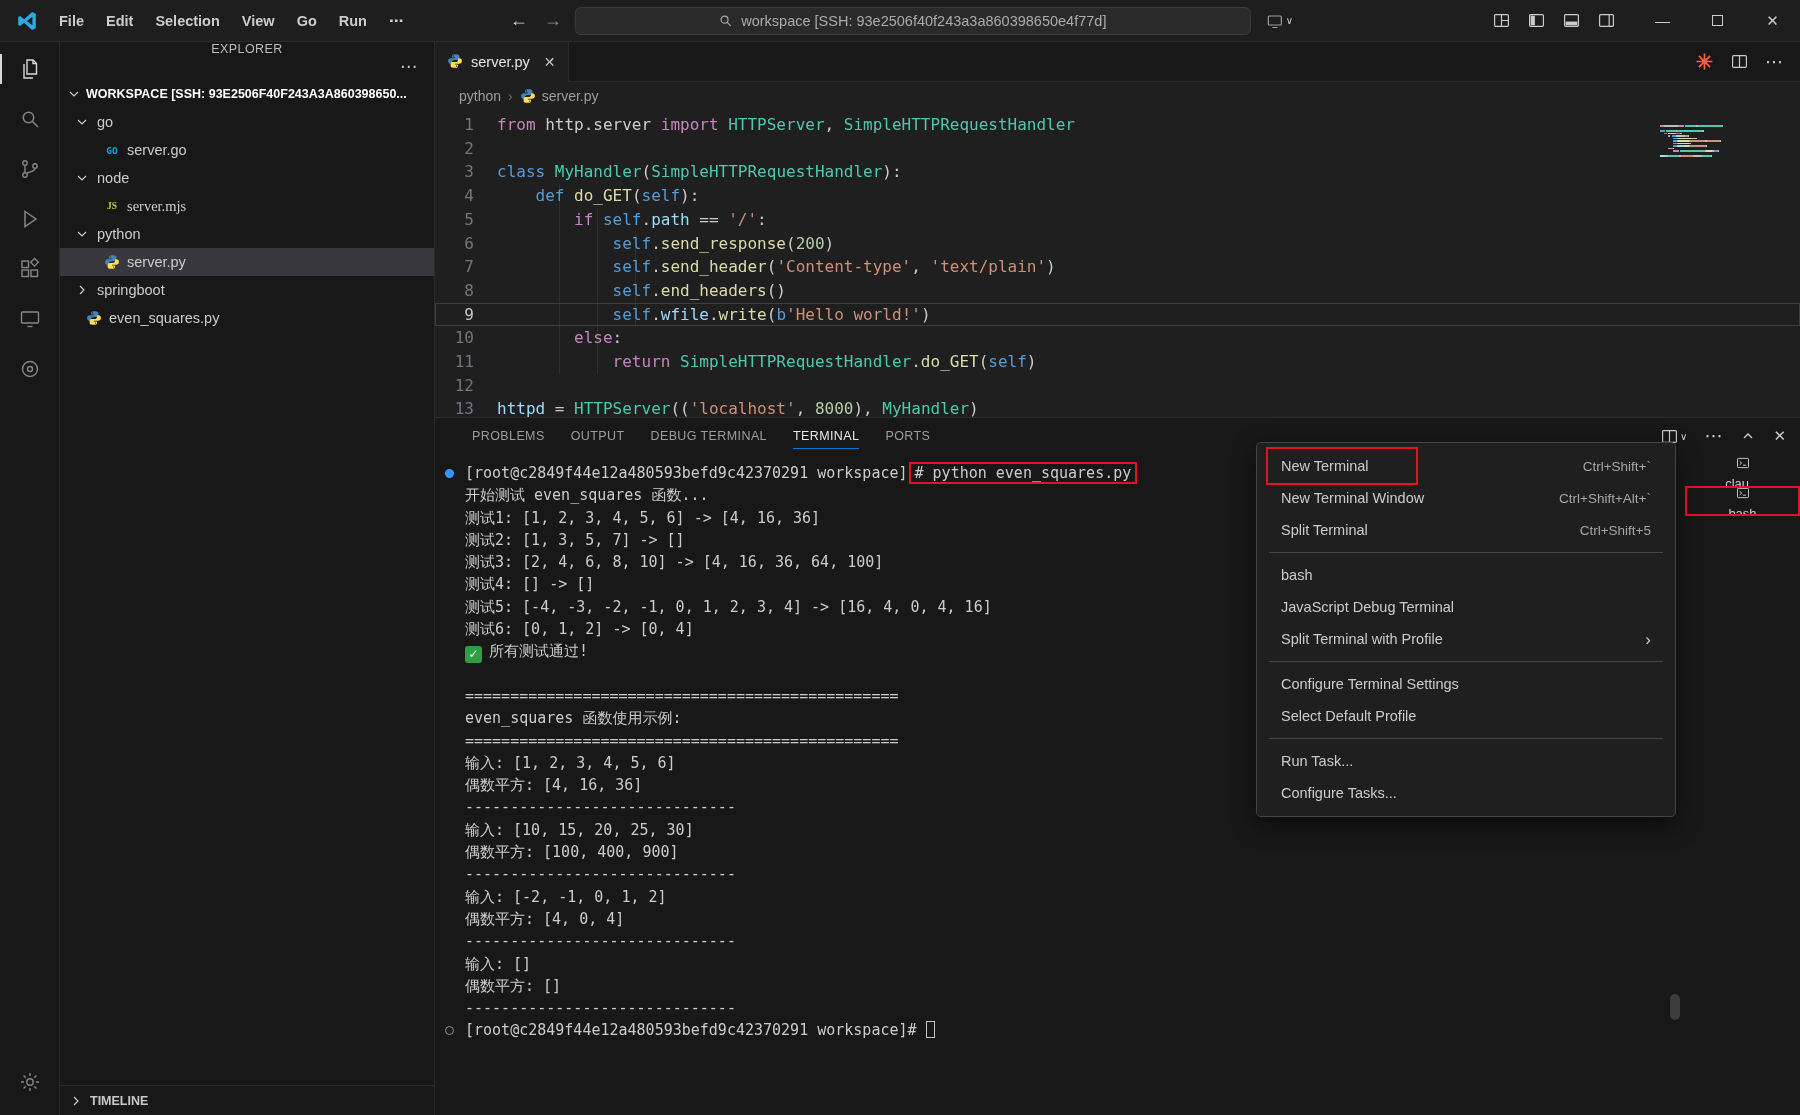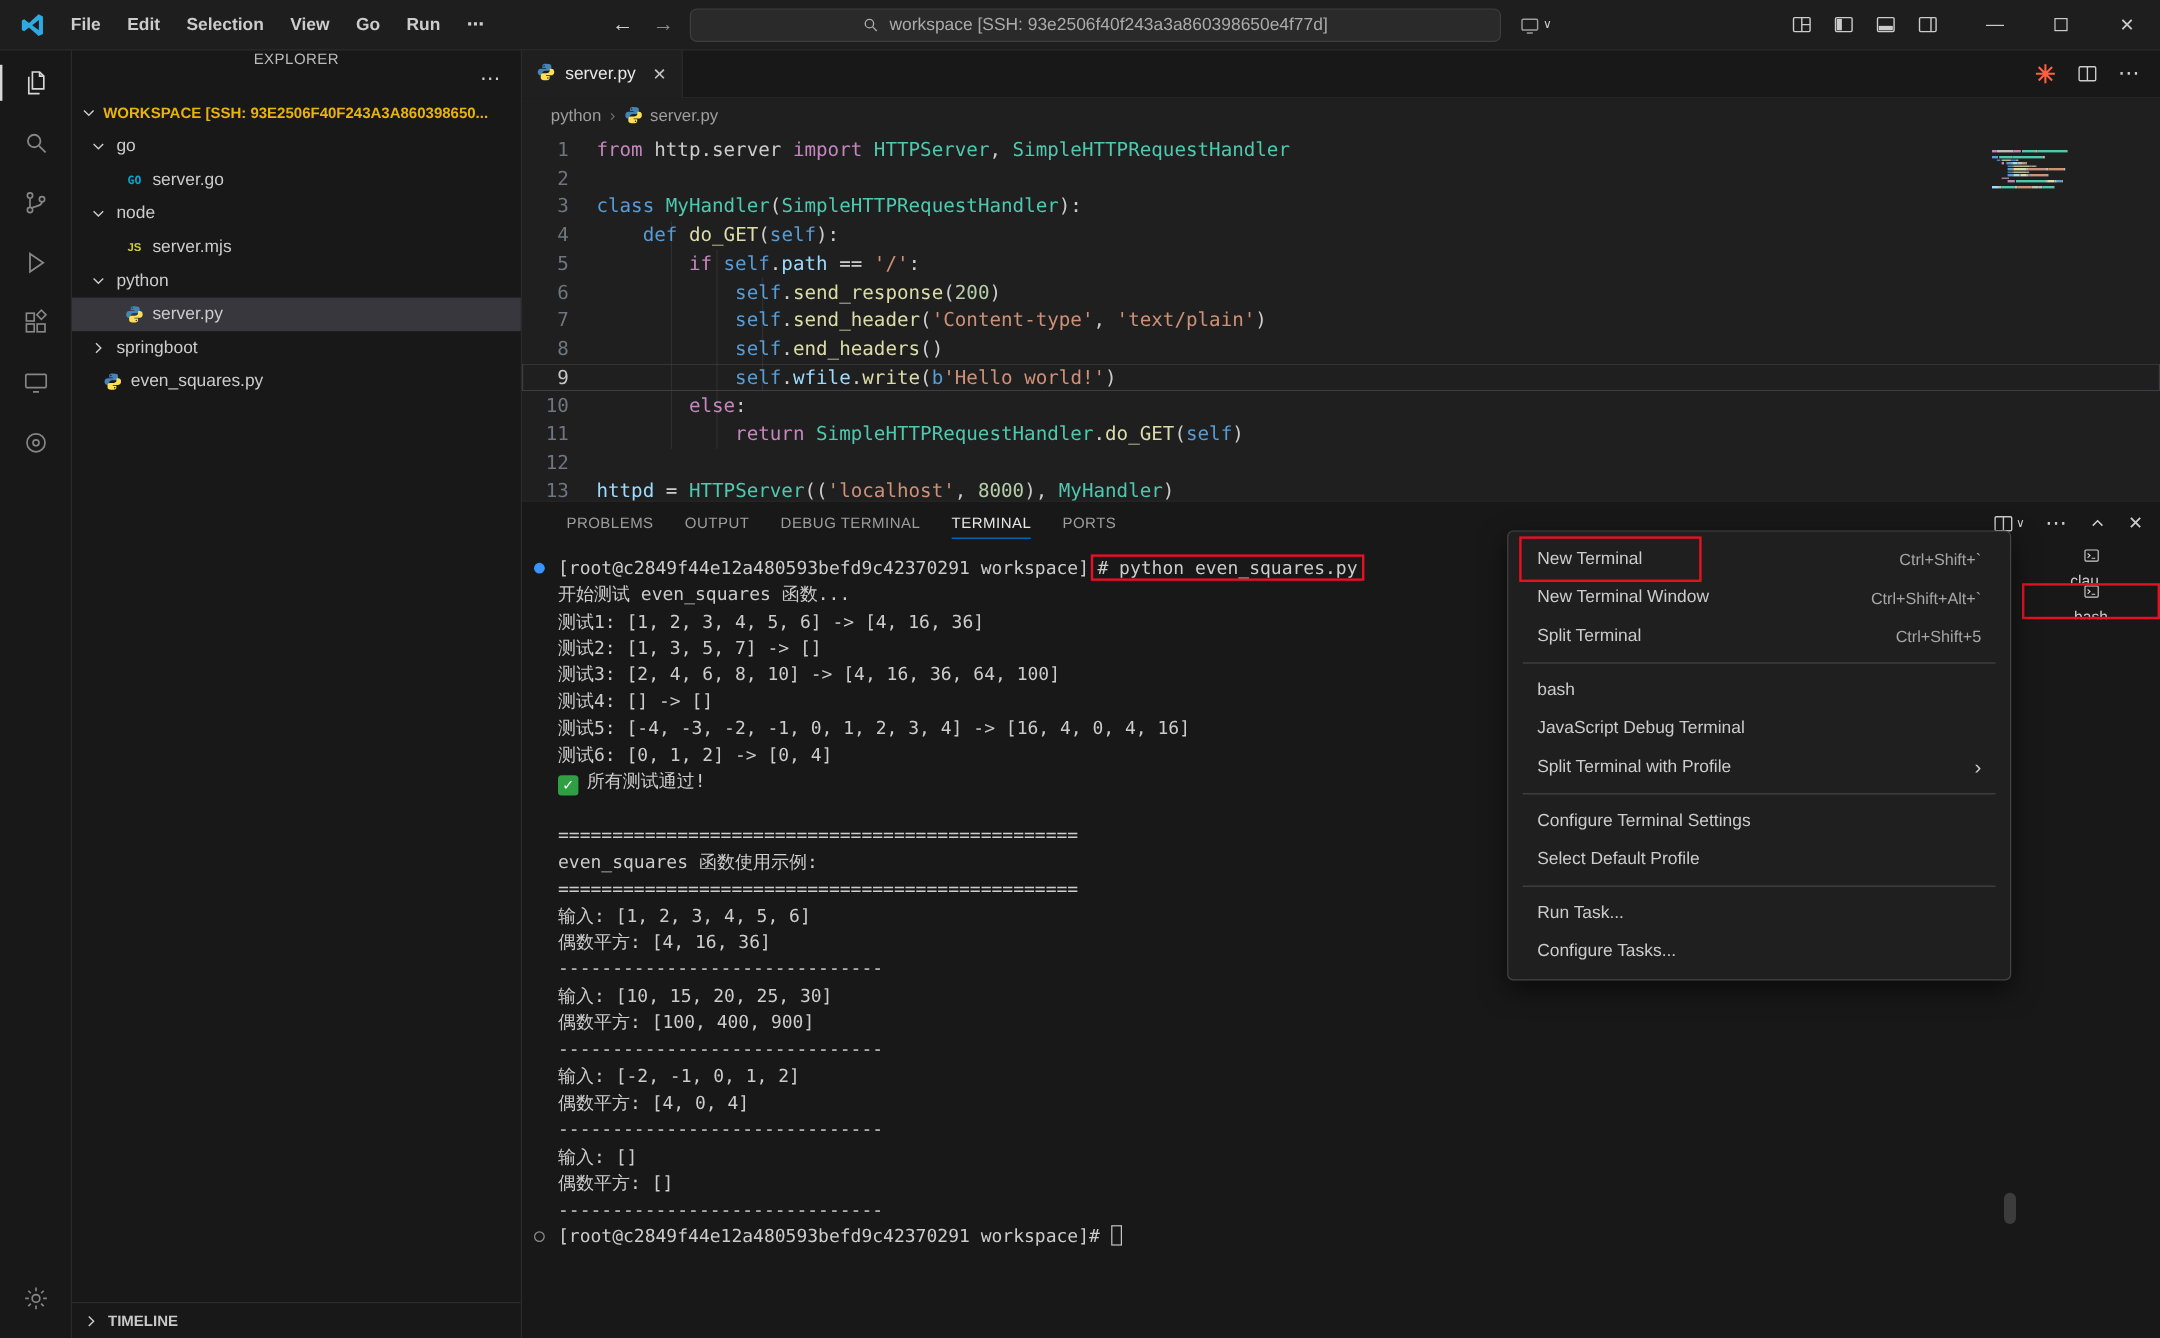--- a/index.html
+++ b/index.html
@@ -44,21 +44,21 @@
     width:2px; background:#d7d7d7; }
   .ab-bottom { margin-top:auto; margin-bottom:8px; }
 
   
   .sidebar { width:375px; background:#181818; border-right:1px solid #2b2b2b;
     display:flex; flex-direction:column; min-height:0; }
   .sidebar-header { height:38px; display:flex; align-items:center; padding:0 16px;
     color:#bcbcbc; font-size:12.5px; letter-spacing:.4px;flex-direction:column; }
   .sidebar-header .more { margin-left:auto; color:#cccccc; font-size:17px; }
   .ws-row { height:28px; display:flex; align-items:center; gap:4px; font-weight:700;
-    font-size:12.5px; color:#eab308; padding-left:6px; white-space:nowrap; overflow:hidden; }
+    font-size:12.5px; color:#ffffff; padding-left:6px; white-space:nowrap; overflow:hidden; }
   .tree { flex:1; min-height:0; }
   .tree-row { height:28px; display:flex; align-items:center; gap:7px; font-size:14.5px;
     color:#cccccc; white-space:nowrap; }
   .tree-row.selected { background:#37373d; }
   .chev { color:#cccccc; flex:none; }
   .fic { width:16px; height:16px; flex:none; display:inline-flex; align-items:center;
     justify-content:center; }
   .ic-go { color:#00acd7; font-size:9.5px; font-weight:700; font-family:"DejaVu Sans Mono",monospace; }
   .ic-js { color:#cbcb41; font-size:9.5px; font-weight:700; }
   .sb-sec { height:30px; display:flex; align-items:center; gap:6px; padding-left:8px;
@@ -287,21 +287,21 @@
         <div class="tree-row" style="padding-left: 44px;">
           <span class="fic ic-go">GO</span>
           <span>server.go</span>
         </div>
         <div class="tree-row" style="padding-left: 14px;">
           <svg class="chev" viewBox="0 0 16 16" width="16" height="16">
             <path d="M4 6l4 4 4-4" fill="none" stroke="currentColor" stroke-width="1.2"></path>
           </svg>
           <span>node</span>
         </div>
-        <div class="tree-row" style="padding-left: 44px;">
+        <div class="tree-row" style="padding-left: 44px; font-family: Liberation Serif, serif;">
           <span class="fic ic-js">JS</span>
           <span>server.mjs</span>
         </div>
         <div class="tree-row" style="padding-left: 14px;">
           <svg class="chev" viewBox="0 0 16 16" width="16" height="16">
             <path d="M4 6l4 4 4-4" fill="none" stroke="currentColor" stroke-width="1.2"></path>
           </svg>
           <span>python</span>
         </div>
         <div class="tree-row selected" style="padding-left: 44px;">

